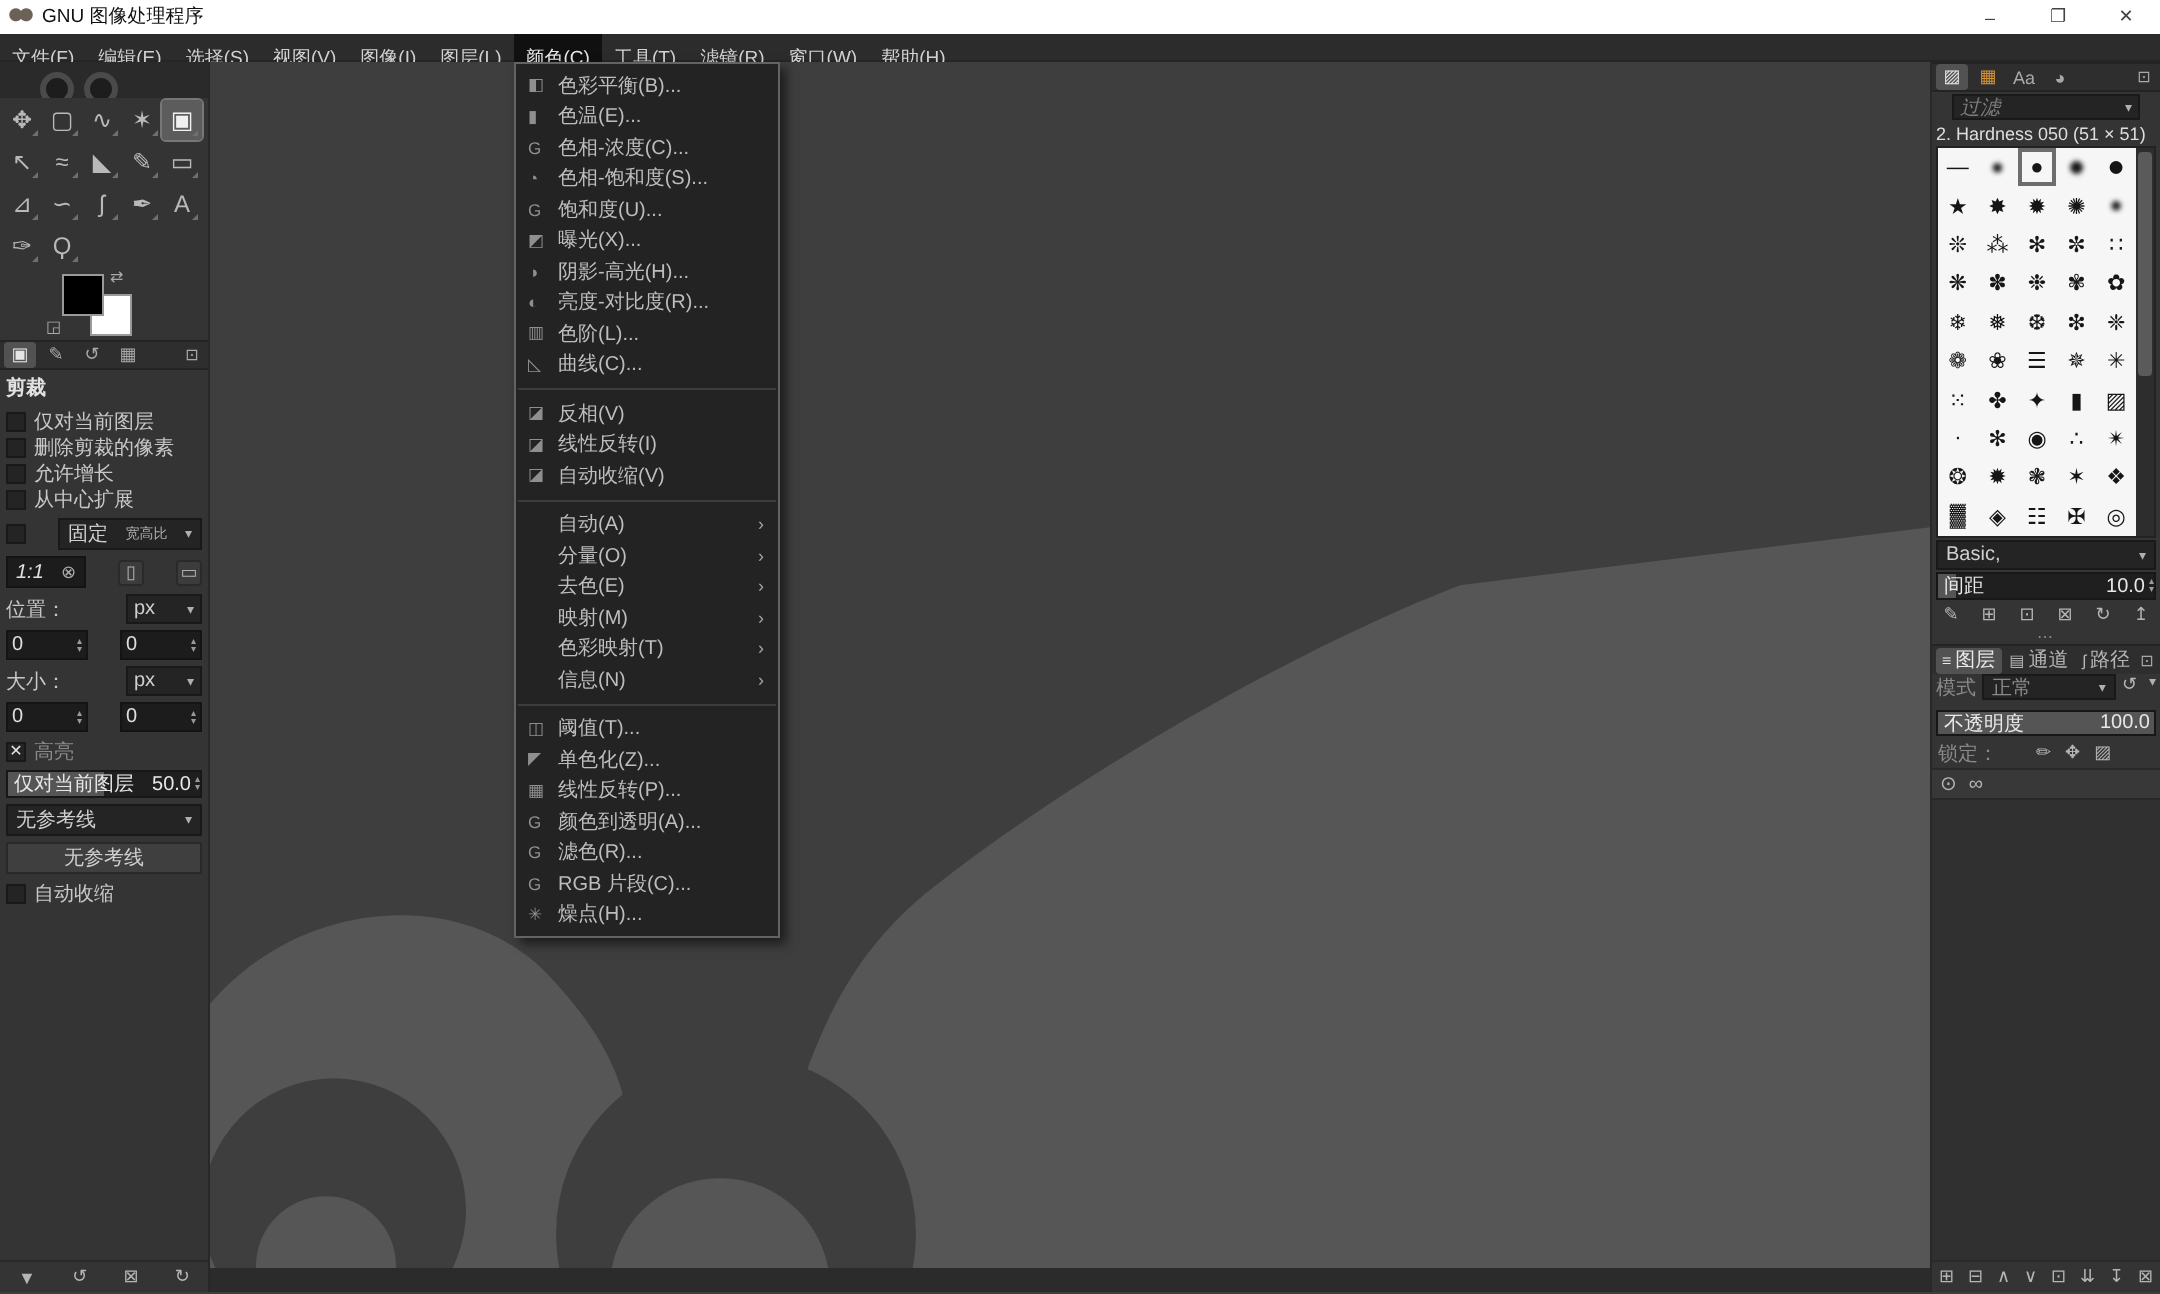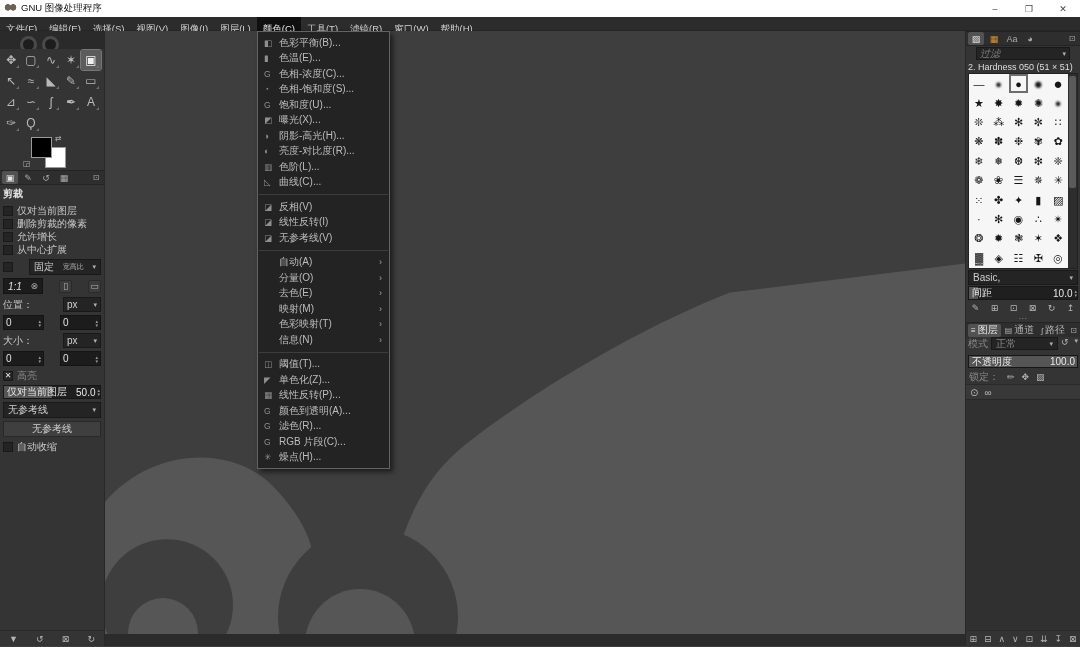--- a/index.html
+++ b/index.html
@@ -91,21 +91,21 @@
   .bthumb{position:absolute;left:1px;right:1px;top:2px;height:112px;background:#5a5a5a;border-radius:2px}
   .rrow{display:flex;align-items:flex-start;padding:0 2px;gap:3px}
   .abtns{display:flex;justify-content:space-around;align-items:center;height:15px;flex:0 0 15px}
   .splitter{height:7px;display:flex;align-items:center;justify-content:center;color:#8a8a8a;font-size:8px;letter-spacing:1px;flex:0 0 7px}
   .ltabs{display:flex;align-items:center;background:#2e2e2e;height:15px;padding:0 2px;gap:1px;border-top:1px solid #242424;flex:0 0 15px}
   .ltab{display:flex;align-items:center;gap:2px;padding:0 3px;height:13px;color:#b5b5b5;border-radius:2px;white-space:nowrap}
   .ltab.selected{background:#525252;color:#e8e8e8}
   .ltab .ic{font-size:8px}
   .dim{color:#8a8a8a}
   .llist{flex:1;background:#303030;border-top:1px solid #282828}
-  .lockrow{display:flex;align-items:center;gap:8px;padding:0 3px;height:15px;flex:0 0 15px}
+  .lockrow{display:flex;align-items:center;gap:19px;padding:0 3px;height:15px;flex:0 0 15px}
   .eyerow{display:flex;align-items:center;gap:6px;height:15px;background:#383838;border-top:1px solid #2a2a2a;padding:0 4px;flex:0 0 15px;color:#b5b5b5}
 </style>
 </head>
 <body>
 
 <div class="titlebar">
   <div class="app-icon"></div>
   <span class="tb-title">GNU 图像处理程序</span>
   <div class="tb-controls">
     <div class="tb-btn">–</div>
@@ -173,21 +173,21 @@
     <div class="dd-item">
       <span class="dd-icon">◪</span>
       <span class="dd-label">反相(V)</span>
     </div>
     <div class="dd-item">
       <span class="dd-icon">◪</span>
       <span class="dd-label">线性反转(I)</span>
     </div>
     <div class="dd-item">
       <span class="dd-icon">◪</span>
-      <span class="dd-label">无参考线(V)</span>
+      <span class="dd-label">自动收缩(V)</span>
     </div>
     <div class="dd-sep"></div>
     <div class="dd-item">
       <span class="dd-icon"></span>
       <span class="dd-label">自动(A)</span>
       <span class="dd-arrow">›</span>
     </div>
     <div class="dd-item">
       <span class="dd-icon"></span>
       <span class="dd-label">分量(O)</span>

